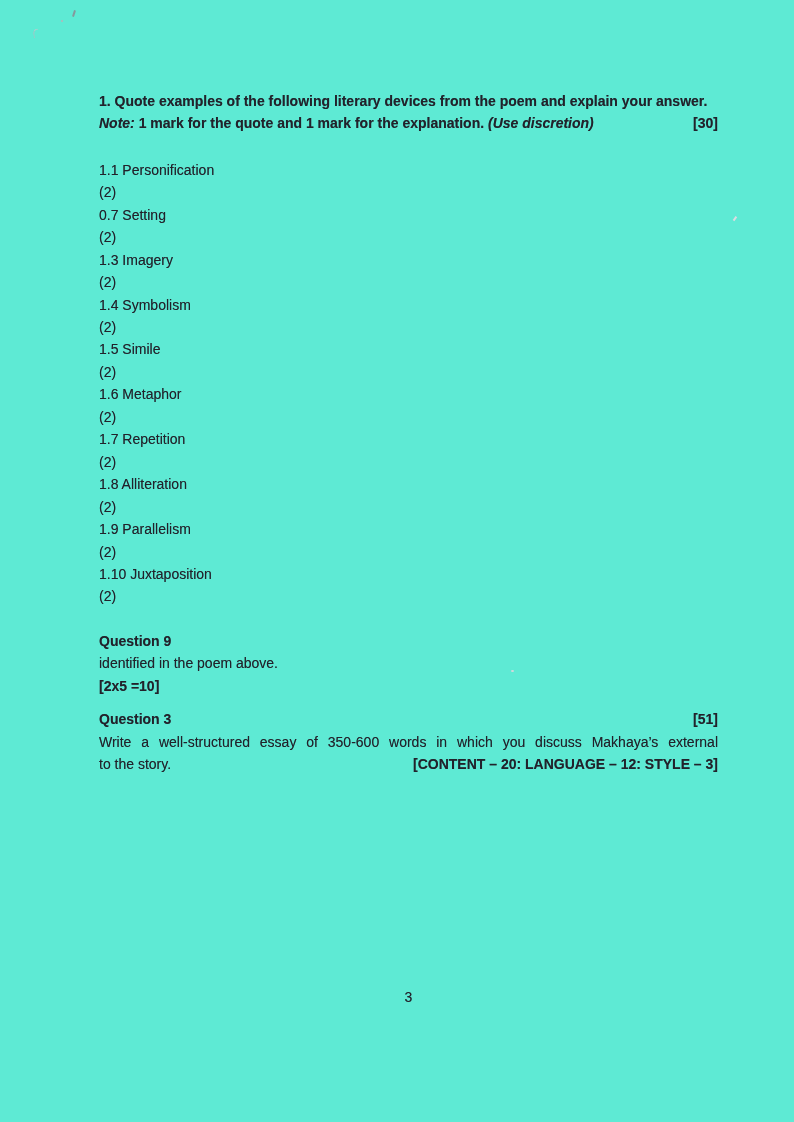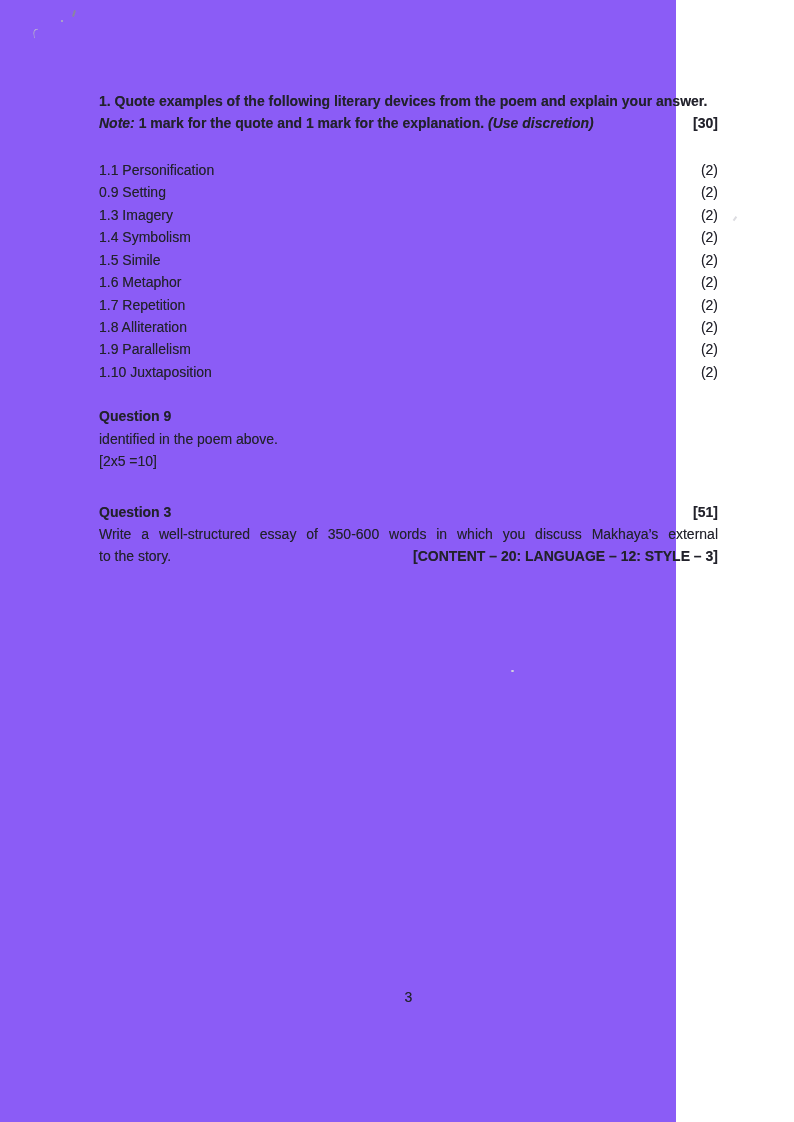--- a/index.html
+++ b/index.html
@@ -7,22 +7,22 @@
     width: 794px; height: 1122px;
     background: #ffffff;
     font-family: "Liberation Sans", "DejaVu Sans", sans-serif;
     color: #22222b;
     overflow: hidden;
     position: relative;
   }
   .page {
     position: absolute;
     left: 0; top: 0;
-    width: 676px; height: 1122px;
-    background: #8b5cf6;
+    width: 794px; height: 1122px;
+    background: #5eead4;
   }
   .doc {
     position: absolute;
     left: 99px; top: 90px;
     width: 619px;
     font-size: 14px;
     line-height: 22.4px;
     text-shadow: 0 0 0.5px rgba(34,34,43,0.45);
   }
   .ital { font-style: italic; }
@@ -34,26 +34,27 @@
   .title-line { font-weight: bold; white-space: nowrap; }
   .note-left { font-weight: bold; }
   .note-left .ital { font-style: italic; }
   .marks-right { font-weight: bold; }
   .device-list { margin-top: 24px; }
   .device-row {
     display: flex;
     justify-content: space-between;
     align-items: baseline;
     line-height: 22.45px;
+    flex-direction: column;
   }
   .q2-block { margin-top: 22px; }
   .q-heading { font-weight: bold; }
   .q2-line { white-space: nowrap; }
-  .q2-marks { font-weight: normal; }
-  .q3-block { margin-top: 28px; }
+  .q2-marks { font-weight: bold; }
+  .q3-block { margin-top: 11px; }
   .q3-heading-line { display: flex; justify-content: space-between; align-items: baseline; font-weight: bold; }
   .just-line {
     text-align: justify;
     text-align-last: justify;
     -moz-text-align-last: justify;
   }
   .q3-last-line {
     display: flex;
     justify-content: space-between;
     align-items: flex-start;
@@ -117,21 +118,21 @@
       </span>
       <span class="marks-right">[30]</span>
     </div>
 
     <div class="device-list">
       <div class="device-row">
         <span>1.1 Personification</span>
         <span>(2)</span>
       </div>
       <div class="device-row">
-        <span>0.9 Setting</span>
+        <span>0.7 Setting</span>
         <span>(2)</span>
       </div>
       <div class="device-row">
         <span>1.3 Imagery</span>
         <span>(2)</span>
       </div>
       <div class="device-row">
         <span>1.4 Symbolism</span>
         <span>(2)</span>
       </div>

